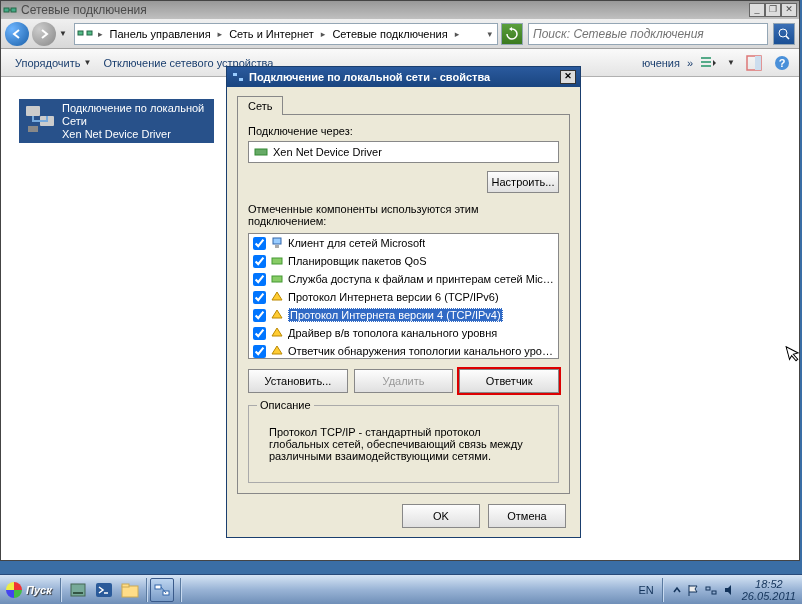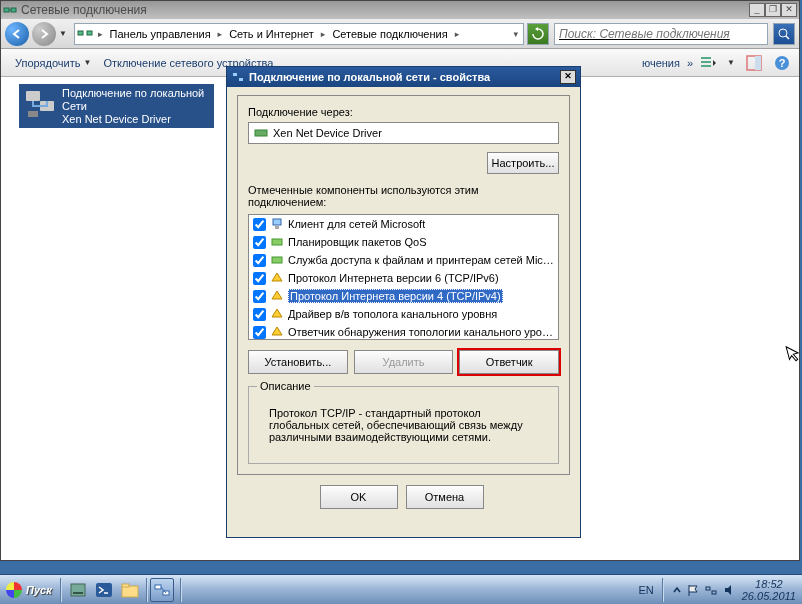--- a/index.html
+++ b/index.html
@@ -19,34 +19,34 @@
 .navbar { height: 30px; background: linear-gradient(#f0f0f0, #d8d8d8); border-bottom: 1px solid #a0a0a0; display: flex; align-items: center; padding: 0 4px; gap: 3px; }
 .nav-circle { width: 24px; height: 24px; border-radius: 50%; display: flex; align-items: center; justify-content: center; color: #fff; font-size: 13px; }
 .nav-back { background: radial-gradient(circle at 30% 30%, #6db5ff, #1a5fa8); }
 .nav-fwd { background: radial-gradient(circle at 30% 30%, #ccc, #888); }
 .nav-dd { width: 12px; font-size: 8px; color: #333; }
 .addr-bar { flex: 1; height: 22px; border: 1px solid #94a6b5; background: #fff; display: flex; align-items: center; padding: 0 2px; }
 .addr-seg { display: flex; align-items: center; padding: 0 4px; color: #000; }
 .addr-arrow { color: #555; padding: 0 3px; font-size: 9px; }
 .addr-icon { width: 16px; height: 16px; margin-right: 2px; }
 .refresh-btn { width: 22px; height: 22px; border: 1px solid #94a6b5; background: linear-gradient(#5a9f3c,#3b7a1f); display:flex; align-items:center; justify-content:center; color:#fff; }
-.search-box { width: 214px; height: 22px; border: 1px solid #94a6b5; background: #fff; display: flex; align-items: center; padding: 0 4px; margin-left: 2px; text-decoration: underline; }
+.search-box { width: 240px; height: 22px; border: 1px solid #94a6b5; background: #fff; display: flex; align-items: center; padding: 0 4px; margin-left: 2px; }
 .search-box input { flex:1; border:none; outline:none; font-style: italic; color: #888; font-size:12px; }
 .search-btn { width: 22px; height: 22px; border: 1px solid #94a6b5; background: linear-gradient(#3a6fb5,#1a4f95); color:#fff; display:flex; align-items:center; justify-content:center; margin-left:2px; }
 
 
 .toolbar { height: 28px; background: linear-gradient(#fafafa, #e4e4e4); border-bottom: 1px solid #b0b0b0; display: flex; align-items: center; padding: 0 8px; }
 .tool-item { padding: 0 6px; color: #1a3e6e; display:flex; align-items:center; gap:3px; }
 .tool-dd { font-size: 8px; color:#333; }
 .tool-right { margin-left: auto; display: flex; align-items: center; gap: 10px; }
 .tool-icon { width: 18px; height: 18px; display:inline-flex; align-items:center; justify-content:center; }
 
 
 .content { position: relative; height: calc(100% - 76px); background: #fff; }
-.conn-item { position: absolute; left: 18px; top: 7px; width: 195px; height: 44px; background: #28518a; color: #fff; display: flex; padding: 3px; }
+.conn-item { position: absolute; left: 18px; top: 22px; width: 195px; height: 44px; background: #28518a; color: #fff; display: flex; padding: 3px; }
 .conn-icon { width: 36px; height: 36px; margin-right: 4px; }
 .conn-text { line-height: 13px; font-size: 11px; }
 
 
 .dialog { position: absolute; left: 226px; top: 66px; width: 355px; height: 472px; background: #ece9d8; border: 1px solid #1a3e6e; }
 .dlg-title { height: 20px; background: linear-gradient(#2a5a9e, #1a4580); color: #fff; display: flex; align-items: center; padding: 0 4px; font-size: 11px; font-weight: bold; }
 .dlg-title .icon { width:14px; height:14px; margin-right:4px; }
 .dlg-title .txt { flex:1; }
 .dlg-close { width: 16px; height: 14px; background: #ddd; border: 1px solid #333; color:#000; font-size:9px; text-align:center; line-height:11px; font-family: Arial; }
 .dlg-body { padding: 8px 10px; height: calc(100% - 20px); background: #ece9d8; }
@@ -70,21 +70,21 @@
 .comp-row.selected .txt { background: #316ac5; color:#fff; border:1px dotted #fff; padding:0 1px; }
 
 .btn-row { display: flex; gap: 6px; margin-top: 10px; }
 .btn { flex:1; height: 24px; border: 1px solid #888; background: linear-gradient(#fdfdfd,#e0e0e0); }
 .btn.disabled { color: #999; }
 .btn.highlight { outline: 2px solid #d00; outline-offset: 0; }
 
 .desc-group { border: 1px solid #aaa; margin-top: 12px; padding: 20px; position: relative; }
 .desc-group .legend { position: absolute; top: -7px; left: 8px; background: #ece9d8; padding: 0 3px; font-size:11px; }
 
-.dlg-btns { display: flex; justify-content: center; gap: 8px; margin-top: 10px; padding-right: 4px; }
+.dlg-btns { display: flex; justify-content: flex-end; gap: 8px; margin-top: 10px; padding-right: 4px; }
 .dlg-btns .btn { flex: 0 0 78px; }
 
 
 .taskbar { position: absolute; left:0; bottom:0; width: 802px; height: 30px; background: linear-gradient(#d6e5f5, #9ab4d6 50%, #6f8fb8); border-top: 1px solid #274a7a; display: flex; align-items: center; }
 .start-btn { width: 58px; height: 30px; display: flex; align-items: center; padding: 0 6px; gap: 4px; color:#fff; font-weight:bold; font-style: italic; text-shadow: 1px 1px 1px #333; }
 .win-orb { width:16px; height:16px; border-radius:50%; background: conic-gradient(#e33 0 25%, #4b4 25% 50%, #44e 50% 75%, #ee4 75% 100%); }
 .tb-sep { width: 2px; height: 24px; border-left: 1px solid #5a7aa0; border-right: 1px solid #c8daf0; margin: 0 2px; }
 .tb-ql { display: flex; gap: 2px; padding: 0 2px; }
 .tb-icon { width: 24px; height: 24px; display:flex; align-items:center; justify-content:center; border-radius:2px; }
 .tb-task { width: 24px; height: 24px; border: 1px solid #3a5a8a; background: linear-gradient(#bdd5f0,#7a9cc8); border-radius:2px; display:flex; align-items:center; justify-content:center; }
@@ -224,20 +224,23 @@
     <span class="icon">
       <svg width="14" height="14">
           <rect x="2" y="3" width="4" height="3" fill="#9cf"></rect>
           <rect x="8" y="8" width="4" height="3" fill="#9cf"></rect>
         </svg>
     </span>
     <span class="txt">Подключение по локальной сети - свойства</span>
     <div class="dlg-close">✕</div>
   </div>
   <div class="dlg-body">
+    <div class="tab-strip">
+      <div class="tab">Сеть</div>
+    </div>
     <div class="tab-content">
       <div class="lbl">Подключение через:</div>
       <div class="conn-via">
         <span class="ic">
           <svg width="16" height="16">
               <rect x="2" y="5" width="12" height="6" fill="#6a6" stroke="#383"></rect>
             </svg>
         </span>
         <span>Xen Net Device Driver</span>
       </div>

